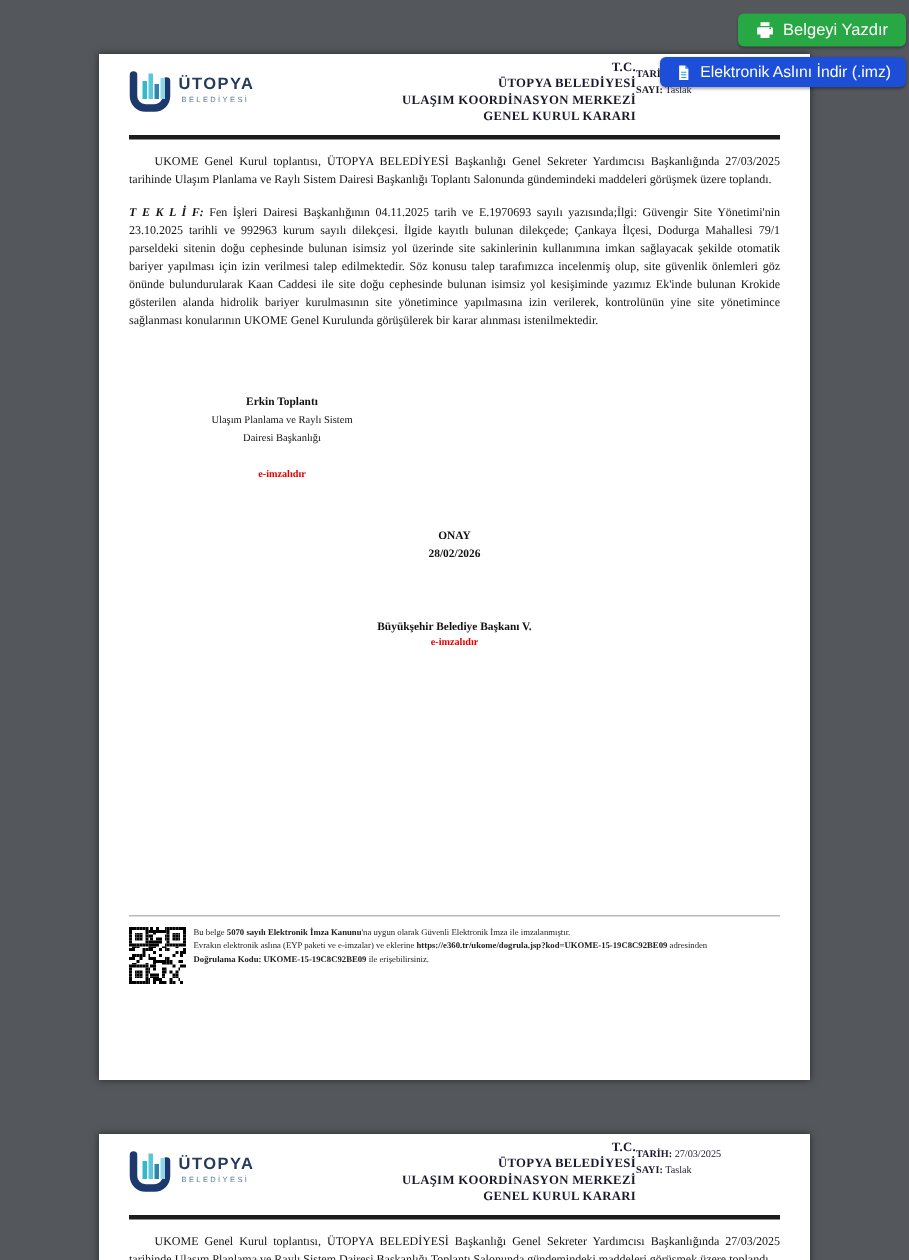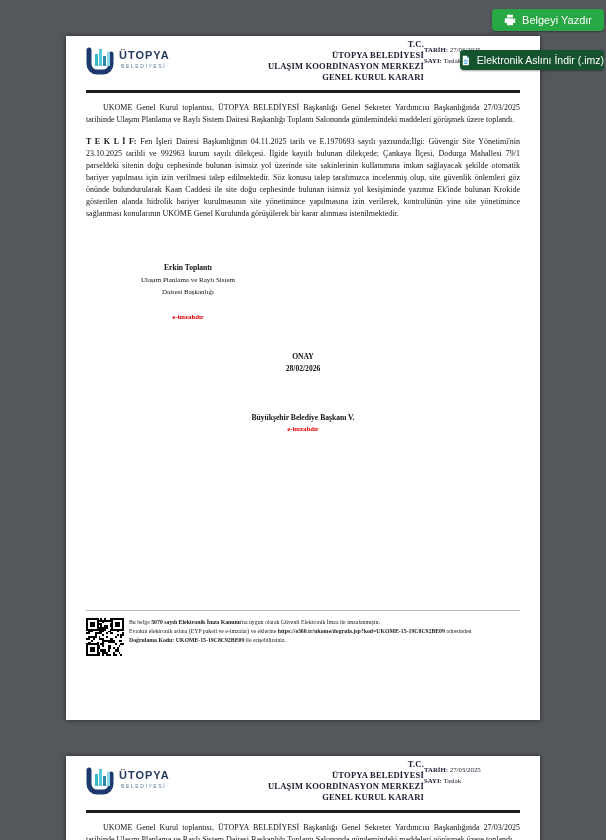--- a/index.html
+++ b/index.html
@@ -4,31 +4,31 @@
 <style>
   html,body{margin:0;padding:0;}
   body{
     width:606px;height:840px;overflow:hidden;position:relative;
     background:#54585c;
     font-family:"Liberation Serif","DejaVu Serif",serif;
   }
   
   .toolbar{
     position:absolute;top:9px;right:2px;z-index:10;
-    display:flex;flex-direction:column;align-items:flex-end;gap:19px;
+    display:flex;flex-direction:column;align-items:flex-end;gap:7px;
     font-family:"Liberation Sans","DejaVu Sans",sans-serif;
   }
   .btn{
     display:inline-flex;align-items:center;gap:6px;
     border:none;border-radius:4px;color:#fff;font-size:11px;
     padding:5px 12px;cursor:pointer;box-shadow:0 1px 2px rgba(0,0,0,.35);
     font-family:inherit;
   }
   .btn-print{background:#28a745;}
-  .btn-download{background:#14532d;font-size:10.5px;padding:4px 0;}
+  .btn-download{background:#1d4ed8;font-size:10.5px;padding:4px 10px;}
   .btn svg{flex:0 0 auto;}
   
   .page{
     position:relative;width:434px;padding:0 20px;margin:0 auto;
     background:#fff;box-shadow:0 0 5px rgba(0,0,0,.55);
     color:#111;
   }
   .page-1{margin-top:10px;height:684px;}
   .page-2{margin-top:14px;height:684px;}
   
@@ -36,21 +36,21 @@
   .logo-box{width:105px;padding-top:8px;}
   .titles{flex:1;text-align:right;font-weight:bold;color:#1a1a2e;
           font-size:8.5px;line-height:11px;padding-top:3px;letter-spacing:.2px;}
   .meta{width:96px;font-size:6.8px;line-height:10.5px;padding-top:9px;color:#1a1a2e;}
   .meta b{font-weight:bold;}
   .rule{height:2.5px;background:#1c1c1c;margin-top:7px;}
   
   .para{font-size:8px;line-height:12px;text-align:justify;margin:0;color:#141414;}
   .intro{margin-top:9px;text-indent:17px;}
   .teklif{margin-top:10px;}
-  .teklif b{font-weight:bold;}
+  .teklif b{font-weight:bold;font-style:italic;}
   
   .signer{margin-top:42px;margin-left:22px;width:160px;text-align:center;}
   .signer .name{font-weight:bold;font-size:7.6px;line-height:12px;}
   .signer .role{font-size:7px;line-height:12px;text-align:center;}
   .esign{color:#e60000;font-weight:bold;font-size:6.8px;}
   .signer .esign{margin-top:15px;}
   .onay{margin-top:31px;text-align:center;font-weight:bold;font-size:7.6px;line-height:12px;}
   .approver{margin-top:37px;text-align:center;}
   .approver .name{font-weight:bold;font-size:7.6px;line-height:11px;}
   .approver .esign{margin-top:2px;}

